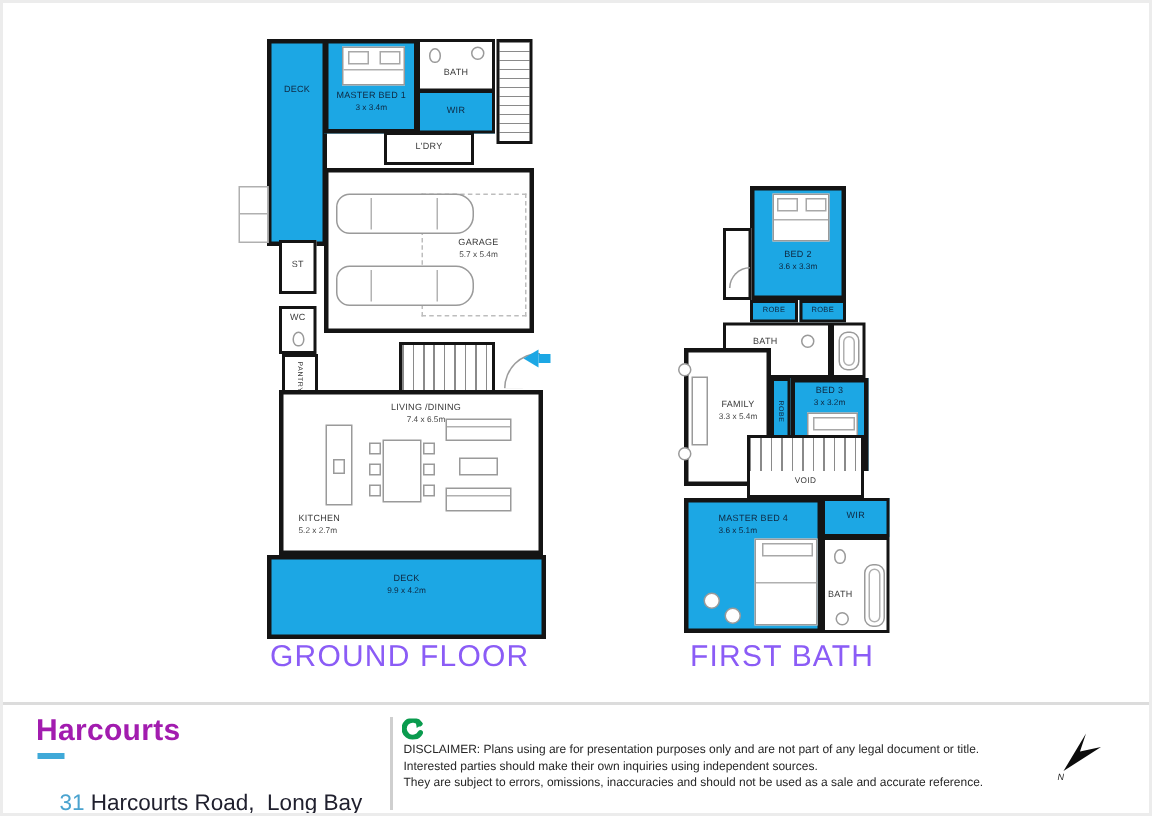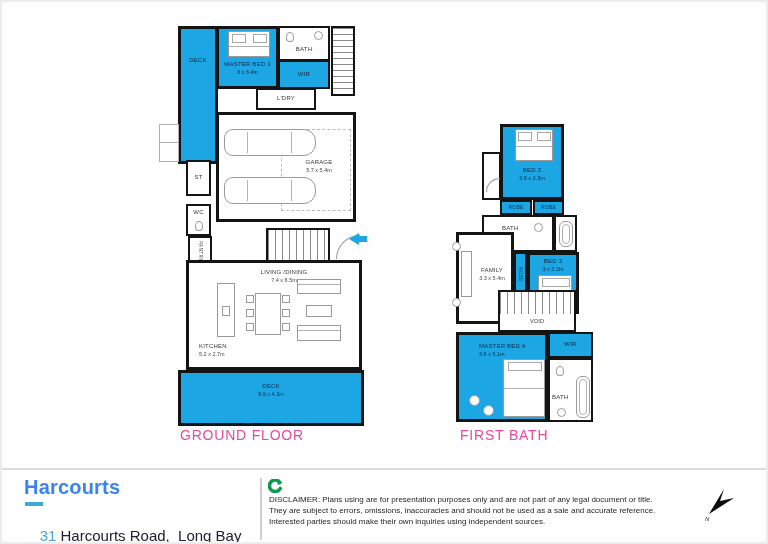--- a/index.html
+++ b/index.html
@@ -28,24 +28,24 @@
   .car .wind{position:absolute;top:2px;bottom:2px;width:0;border-left:1px solid #b3b3b3;}
   .pillow{position:absolute;top:2px;width:12px;height:7px;border:1px solid #a8a8a8;background:#fff;}
   .bedfold{position:absolute;left:0;right:0;border-top:1px solid #b0b0b0;}
   .tub{border-radius:6px;}
   .tub .inner{position:absolute;inset:2px;border:1px solid #b0b0b0;border-radius:5px;}
   .doorarc{position:absolute;box-sizing:border-box;border-left:1px solid #9a9a9a;border-top:1px solid #9a9a9a;border-top-left-radius:100%;}
   
   .entry-arrow-tri{position:absolute;width:0;height:0;border-top:6px solid transparent;border-bottom:6px solid transparent;border-right:10px solid #1ca7e4;}
   .entry-arrow-stem{position:absolute;width:8px;height:6px;background:#1ca7e4;}
   
-  .floor-title{position:absolute;font-size:14px;color:#ec4899;letter-spacing:.8px;}
+  .floor-title{position:absolute;font-size:20px;color:#8b5cf6;letter-spacing:.8px;}
   
   .footer-line{position:absolute;left:0;top:466px;width:768px;height:2px;background:#dcdcdc;}
-  .logo{position:absolute;left:22px;top:474px;font-size:20px;font-weight:bold;color:#3b82f6;letter-spacing:.2px;}
+  .logo{position:absolute;left:22px;top:474px;font-size:20px;font-weight:bold;color:#a21caf;letter-spacing:.2px;}
   .logo-underline{position:absolute;left:23px;top:500px;width:18px;height:4px;background:#3fa9d8;}
   .address{position:absolute;left:21px;top:508px;font-size:15px;color:#20202e;white-space:pre;}
   .address .num{color:#4aa3cf;}
   .footer-divider{position:absolute;left:258px;top:476px;width:2px;height:62px;background:#cfcfcf;}
   .disclaimer{position:absolute;left:267px;top:493px;width:424px;font-size:8px;line-height:1.35;color:#262626;}
   .north-n{position:absolute;left:703px;top:514px;font-size:6px;color:#222;font-style:italic;}
 </style>
 </head>
 <body>
 
@@ -271,22 +271,22 @@
 
   <div class="footer-divider"></div>
 
   <svg class="abs" style="left:266px;top:477px;" width="14" height="14" viewBox="0 0 20 20">
     <path d="M17 5 A8.2 8.2 0 1 0 17.5 13.5" fill="none" stroke="#0a9b4e" stroke-width="5" stroke-linecap="round"></path>
     <path d="M13 2 L20 5 L14 9 Z" fill="#0a9b4e"></path>
   </svg>
 
   <div class="disclaimer">
     <div>DISCLAIMER: Plans using are for presentation purposes only and are not part of any legal document or title.</div>
+    <div>Interested parties should make their own inquiries using independent sources.</div>
     <div>They are subject to errors, omissions, inaccuracies and should not be used as a sale and accurate reference.</div>
-    <div>Interested parties should make their own inquiries using independent sources.</div>
   </div>
 
   <svg class="abs" style="left:704px;top:486px;" width="30" height="30" viewBox="0 0 30 30">
     <path d="M3 26 L28 10 L14 13 L18 1 Z" fill="#0c0c0c"></path>
   </svg>
   <div class="north-n">N</div>
 
 </div>
 
 </body></html>

